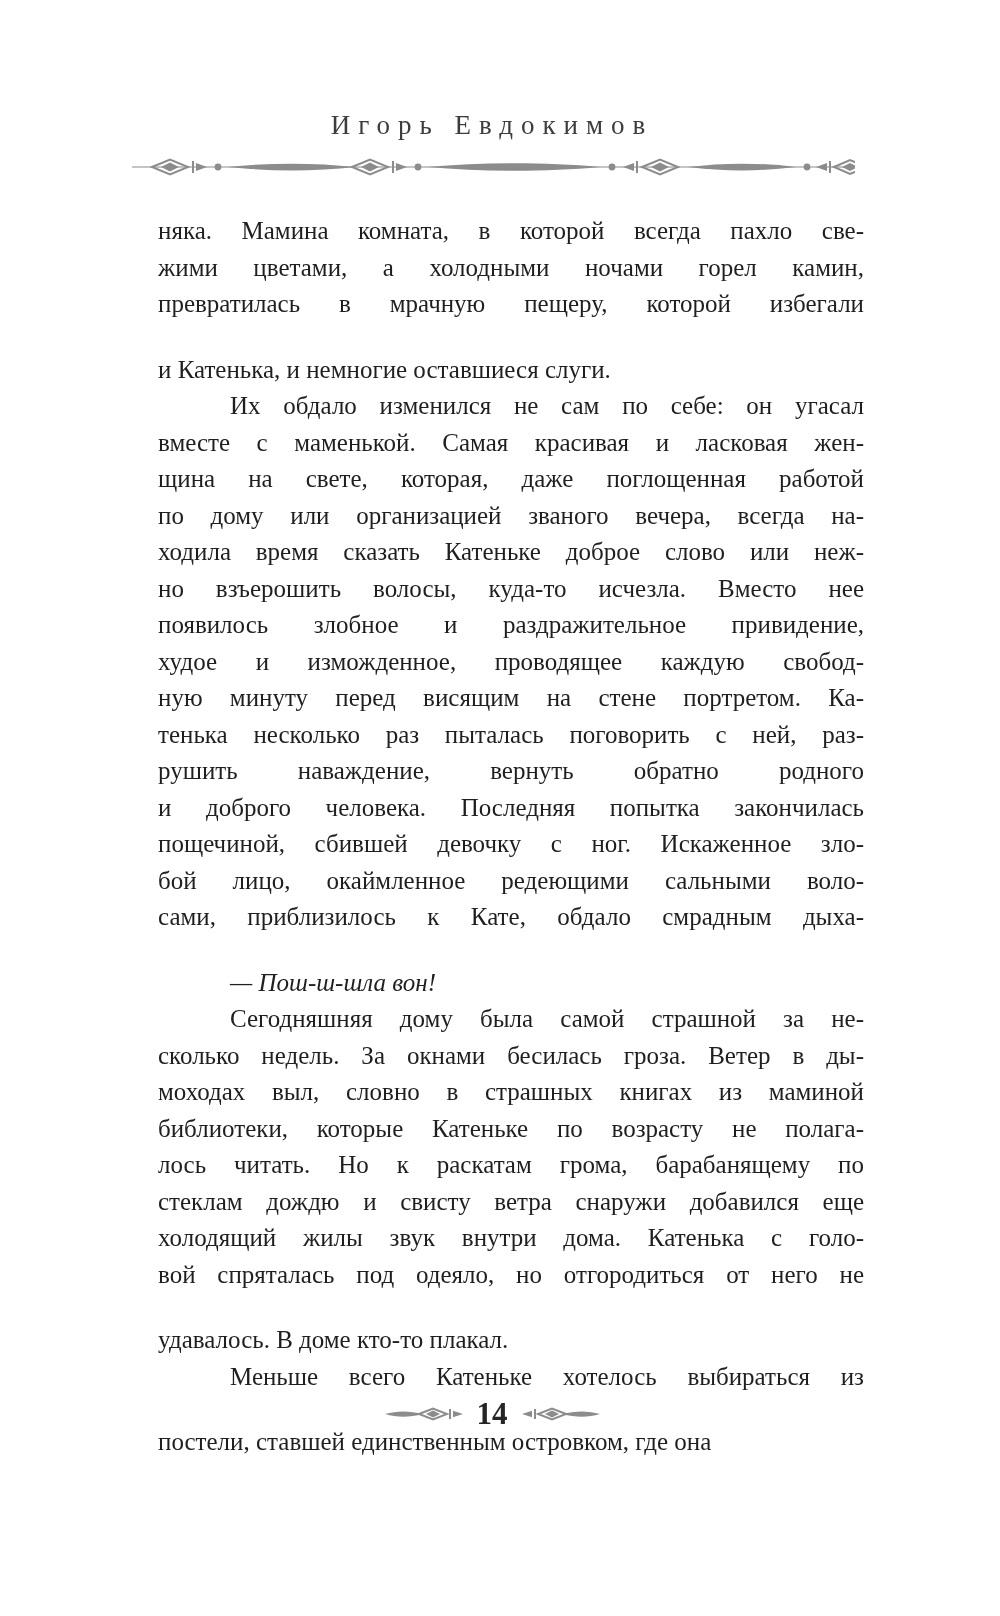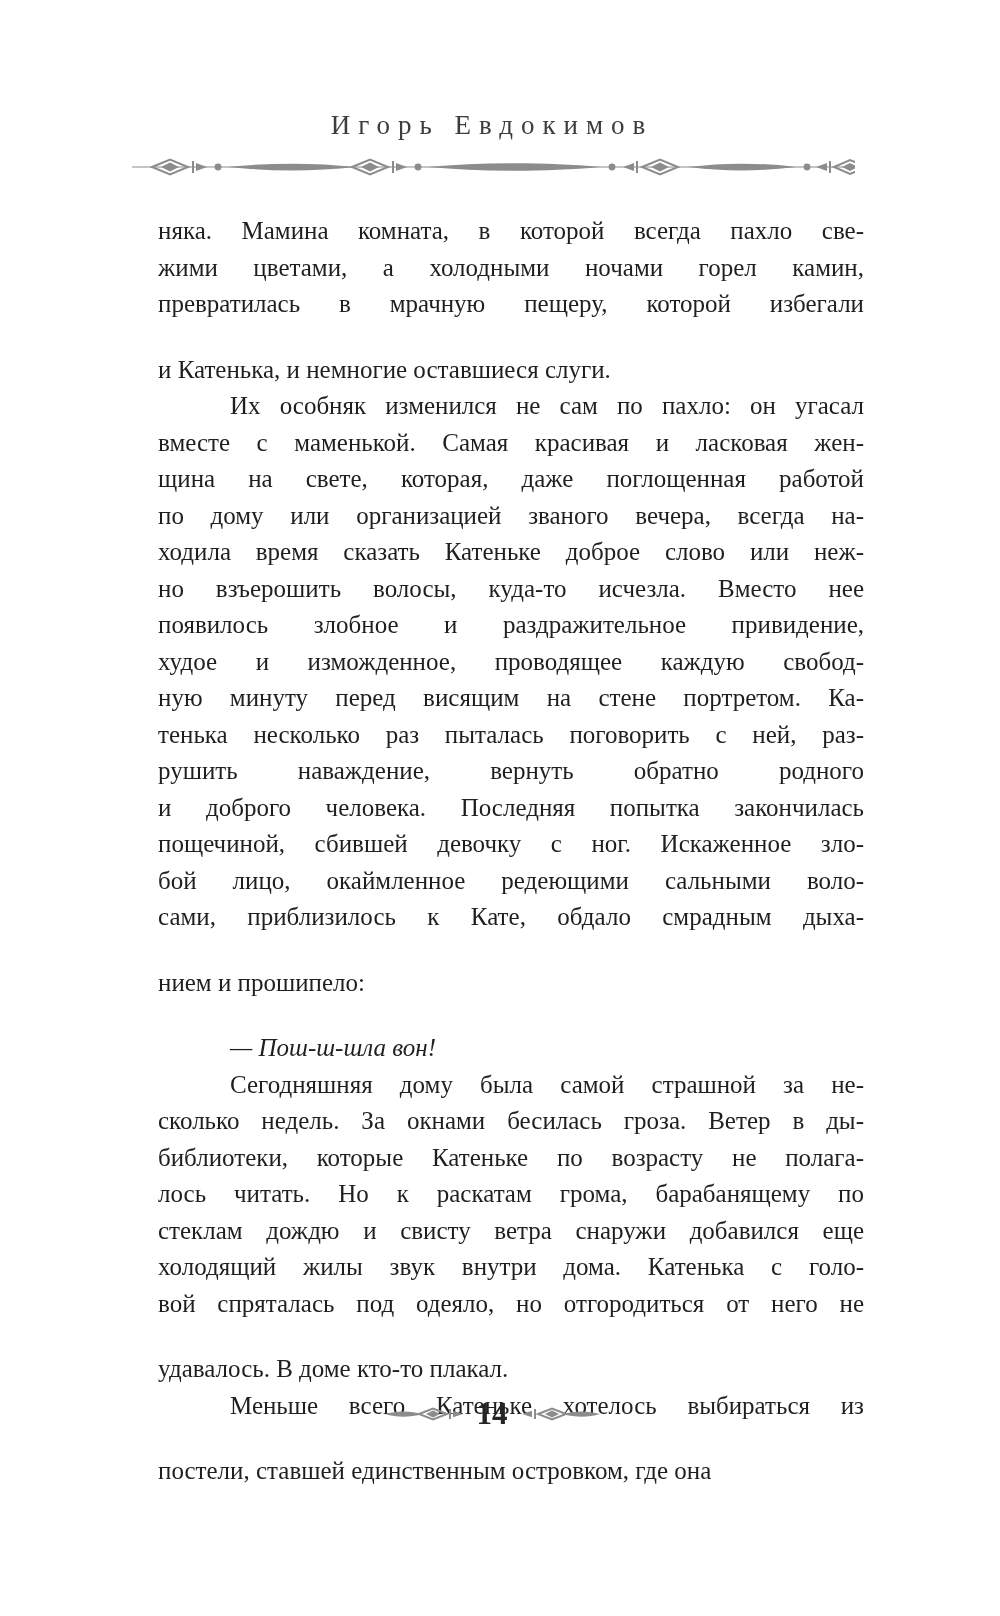--- a/index.html
+++ b/index.html
@@ -97,43 +97,43 @@
   </div>
 
   <div class="content">
       <div class="para">
         <div class="line">няка. Мамина комната, в которой всегда пахло све-</div>
         <div class="line">жими цветами, а холодными ночами горел камин,</div>
         <div class="line">превратилась в мрачную пещеру, которой избегали</div>
         <div class="line last">и Катенька, и немногие оставшиеся слуги.</div>
       </div>
       <div class="para indent">
-        <div class="line">Их особняк изменился не сам по пахло: он угасал</div>
+        <div class="line">Их обдало изменился не сам по себе: он угасал</div>
         <div class="line">вместе с маменькой. Самая красивая и ласковая жен-</div>
         <div class="line">щина на свете, которая, даже поглощенная работой</div>
         <div class="line">по дому или организацией званого вечера, всегда на-</div>
         <div class="line">ходила время сказать Катеньке доброе слово или неж-</div>
         <div class="line">но взъерошить волосы, куда-то исчезла. Вместо нее</div>
         <div class="line">появилось злобное и раздражительное привидение,</div>
         <div class="line">худое и изможденное, проводящее каждую свобод-</div>
         <div class="line">ную минуту перед висящим на стене портретом. Ка-</div>
         <div class="line">тенька несколько раз пыталась поговорить с ней, раз-</div>
         <div class="line">рушить наваждение, вернуть обратно родного</div>
         <div class="line">и доброго человека. Последняя попытка закончилась</div>
         <div class="line">пощечиной, сбившей девочку с ног. Искаженное зло-</div>
         <div class="line">бой лицо, окаймленное редеющими сальными воло-</div>
         <div class="line">сами, приблизилось к Кате, обдало смрадным дыха-</div>
-        <div class="line last">нием и прошипело:</div>
       </div>
       <div class="para indent italic">
         <div class="line last">— Пош-ш-шла вон!</div>
       </div>
       <div class="para indent">
         <div class="line">Сегодняшняя дому была самой страшной за не-</div>
         <div class="line">сколько недель. За окнами бесилась гроза. Ветер в ды-</div>
+        <div class="line">моходах выл, словно в страшных книгах из маминой</div>
         <div class="line">библиотеки, которые Катеньке по возрасту не полага-</div>
         <div class="line">лось читать. Но к раскатам грома, барабанящему по</div>
         <div class="line">стеклам дождю и свисту ветра снаружи добавился еще</div>
         <div class="line">холодящий жилы звук внутри дома. Катенька с голо-</div>
         <div class="line">вой спряталась под одеяло, но отгородиться от него не</div>
         <div class="line last">удавалось. В доме кто-то плакал.</div>
       </div>
       <div class="para indent">
         <div class="line">Меньше всего Катеньке хотелось выбираться из</div>
         <div class="line last">постели, ставшей единственным островком, где она</div>

